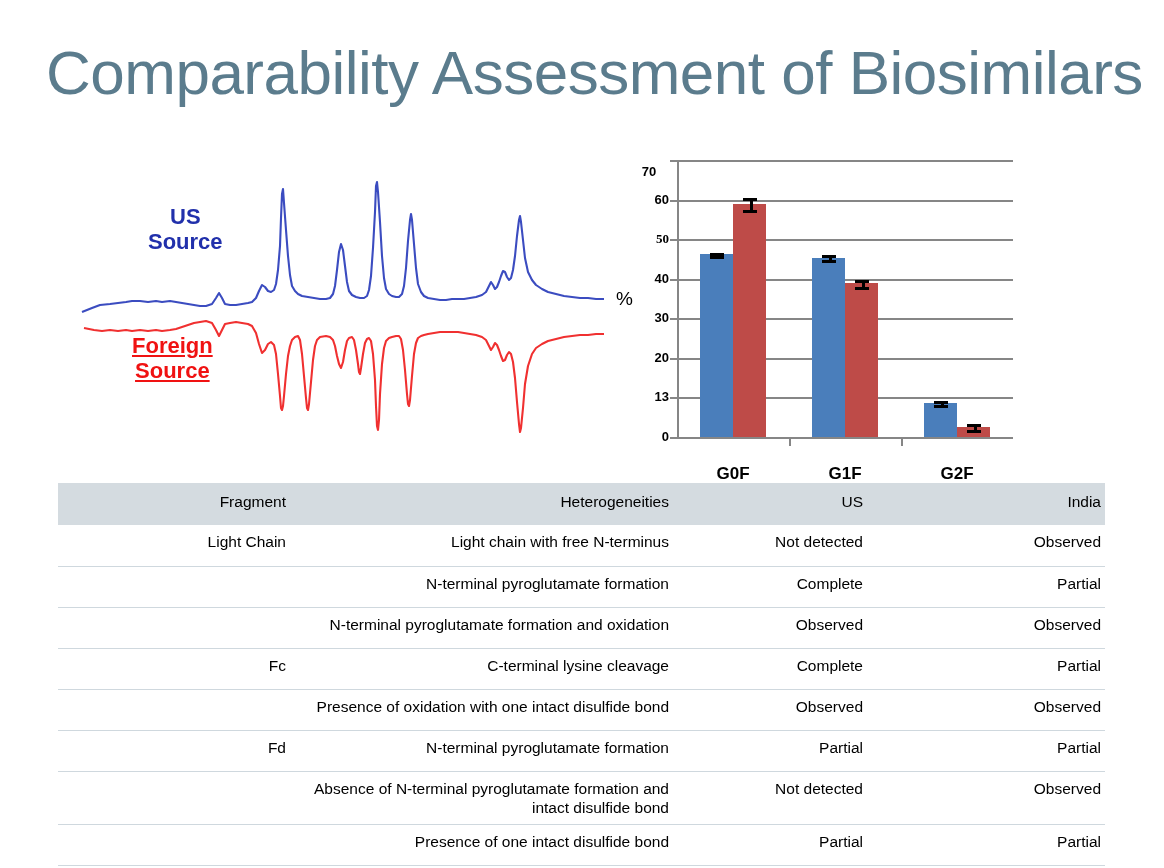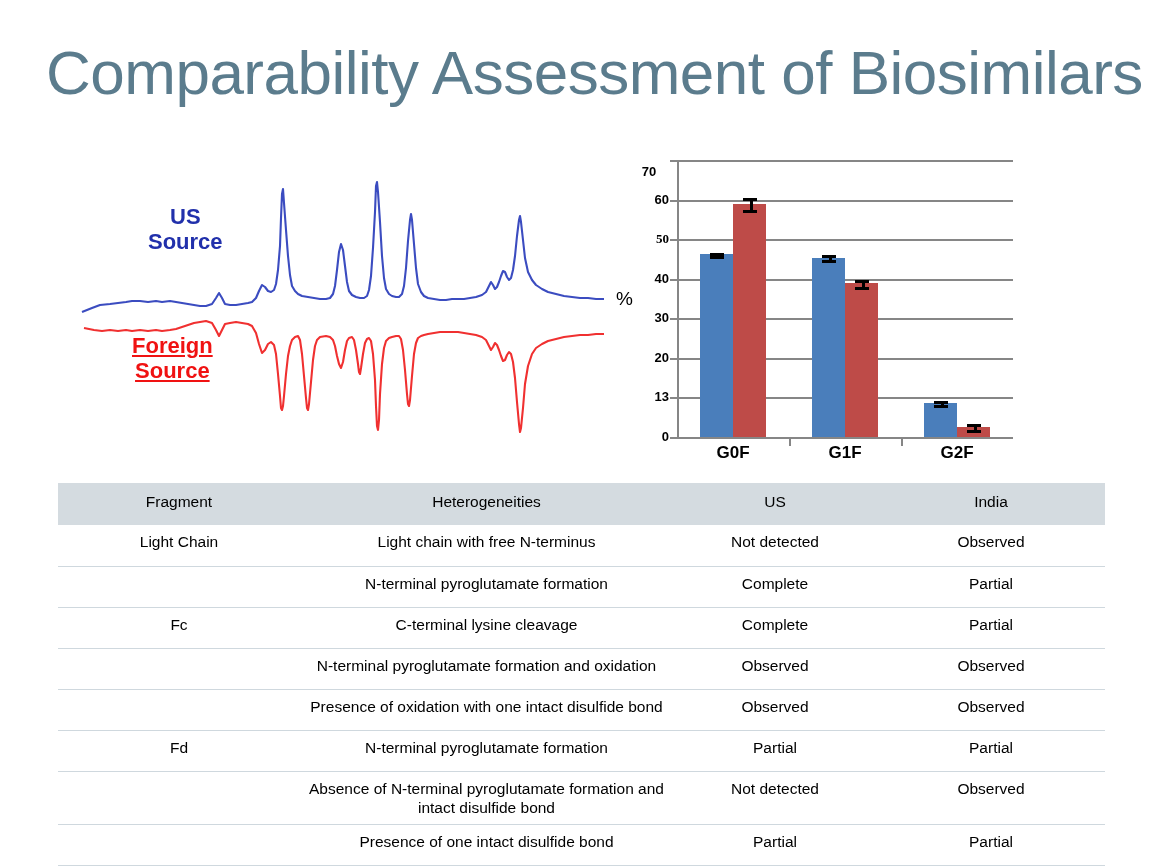--- a/index.html
+++ b/index.html
@@ -138,21 +138,21 @@
     width: 0;
     border-left: 3px solid #000;
   }
   .errcap {
     position: absolute;
     height: 0;
     border-top: 3px solid #000;
   }
   .xcat-label {
     position: absolute;
-    top: 283px;
+    top: 304px;
     width: 110px;
     text-align: center;
     font-size: 17px;
     font-weight: bold;
     color: #000;
   }
   #chart-legend {
     position: absolute;
     left: 218px;
     top: 48px;
@@ -168,21 +168,21 @@
     left: 58px;
     top: 483px;
     width: 1047px;
     border-collapse: collapse;
     table-layout: fixed;
     font-size: 15.5px;
     color: #000;
   }
   #results-table th,
   #results-table td {
-    text-align: center;
+    text-align: right;
     vertical-align: top;
     padding: 7px 4px 7px 14px;
     font-weight: normal;
     line-height: 19px;
     border-bottom: 1px solid #cfd8de;
   }
   #results-table thead th {
     background: #d4dbe0;
     border-bottom: none;
     padding-top: 9px;
@@ -336,33 +336,33 @@
         <td>Not detected</td>
         <td>Observed</td>
       </tr>
       <tr>
         <td></td>
         <td>N-terminal pyroglutamate formation</td>
         <td>Complete</td>
         <td>Partial</td>
       </tr>
       <tr>
+        <td></td>
+        <td>N-terminal pyroglutamate formation and oxidation</td>
+        <td>Observed</td>
+        <td>Observed</td>
+      </tr>
+      <tr>
         <td>Fc</td>
         <td>C-terminal lysine cleavage</td>
         <td>Complete</td>
         <td>Partial</td>
       </tr>
       <tr>
         <td></td>
-        <td>N-terminal pyroglutamate formation and oxidation</td>
-        <td>Observed</td>
-        <td>Observed</td>
-      </tr>
-      <tr>
-        <td></td>
         <td>Presence of oxidation with one intact disulfide bond</td>
         <td>Observed</td>
         <td>Observed</td>
       </tr>
       <tr>
         <td>Fd</td>
         <td>N-terminal pyroglutamate formation</td>
         <td>Partial</td>
         <td>Partial</td>
       </tr>

